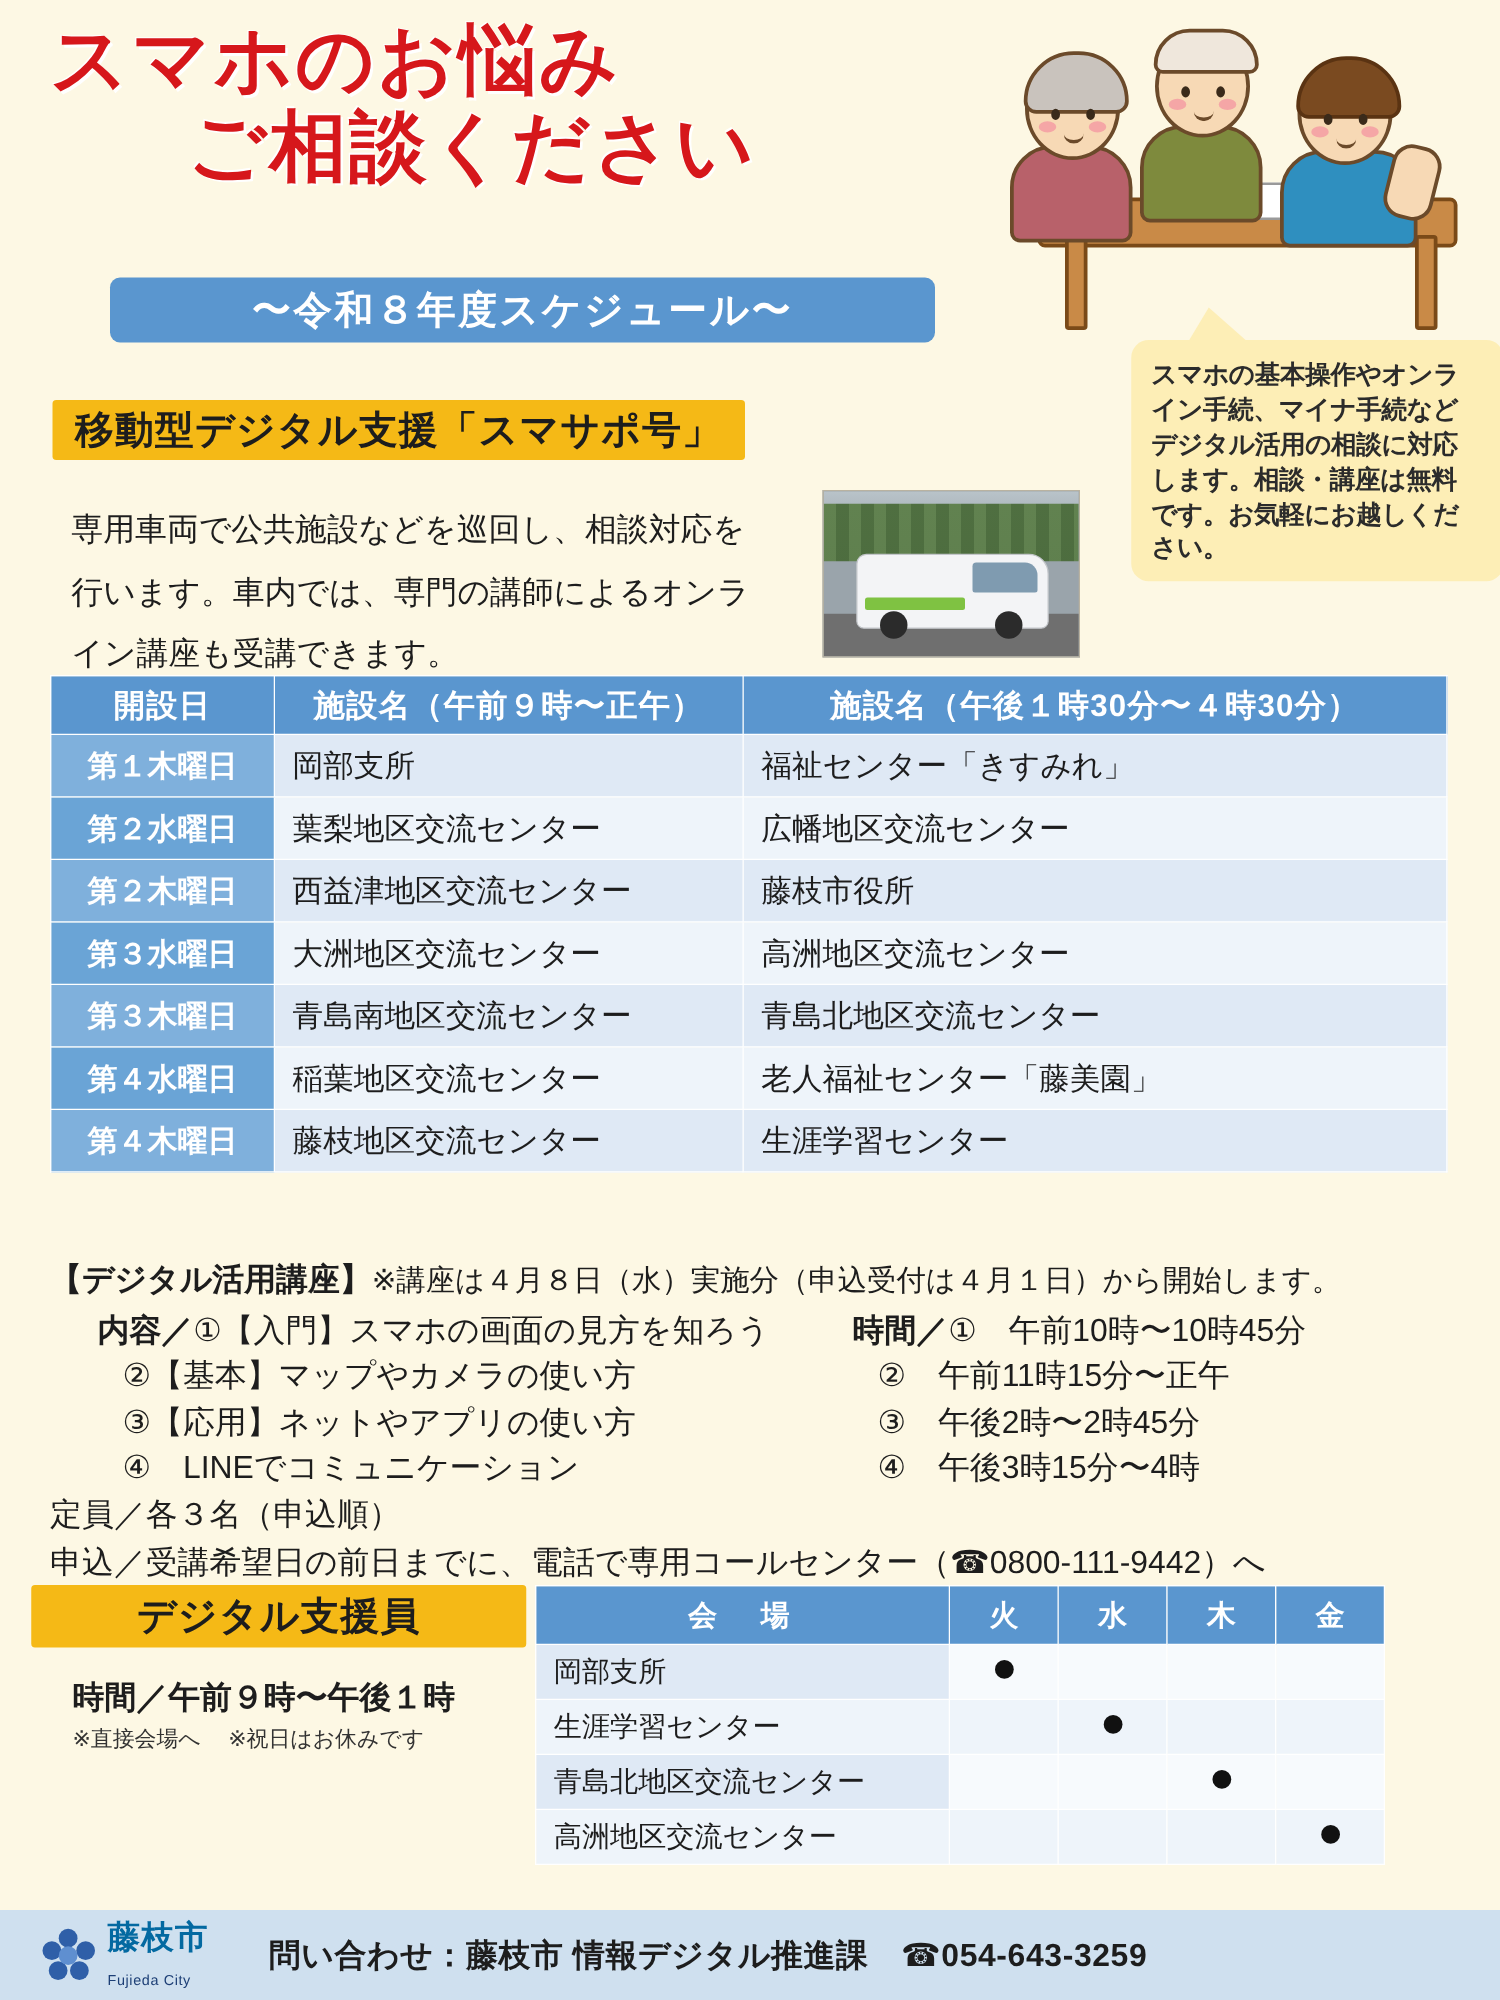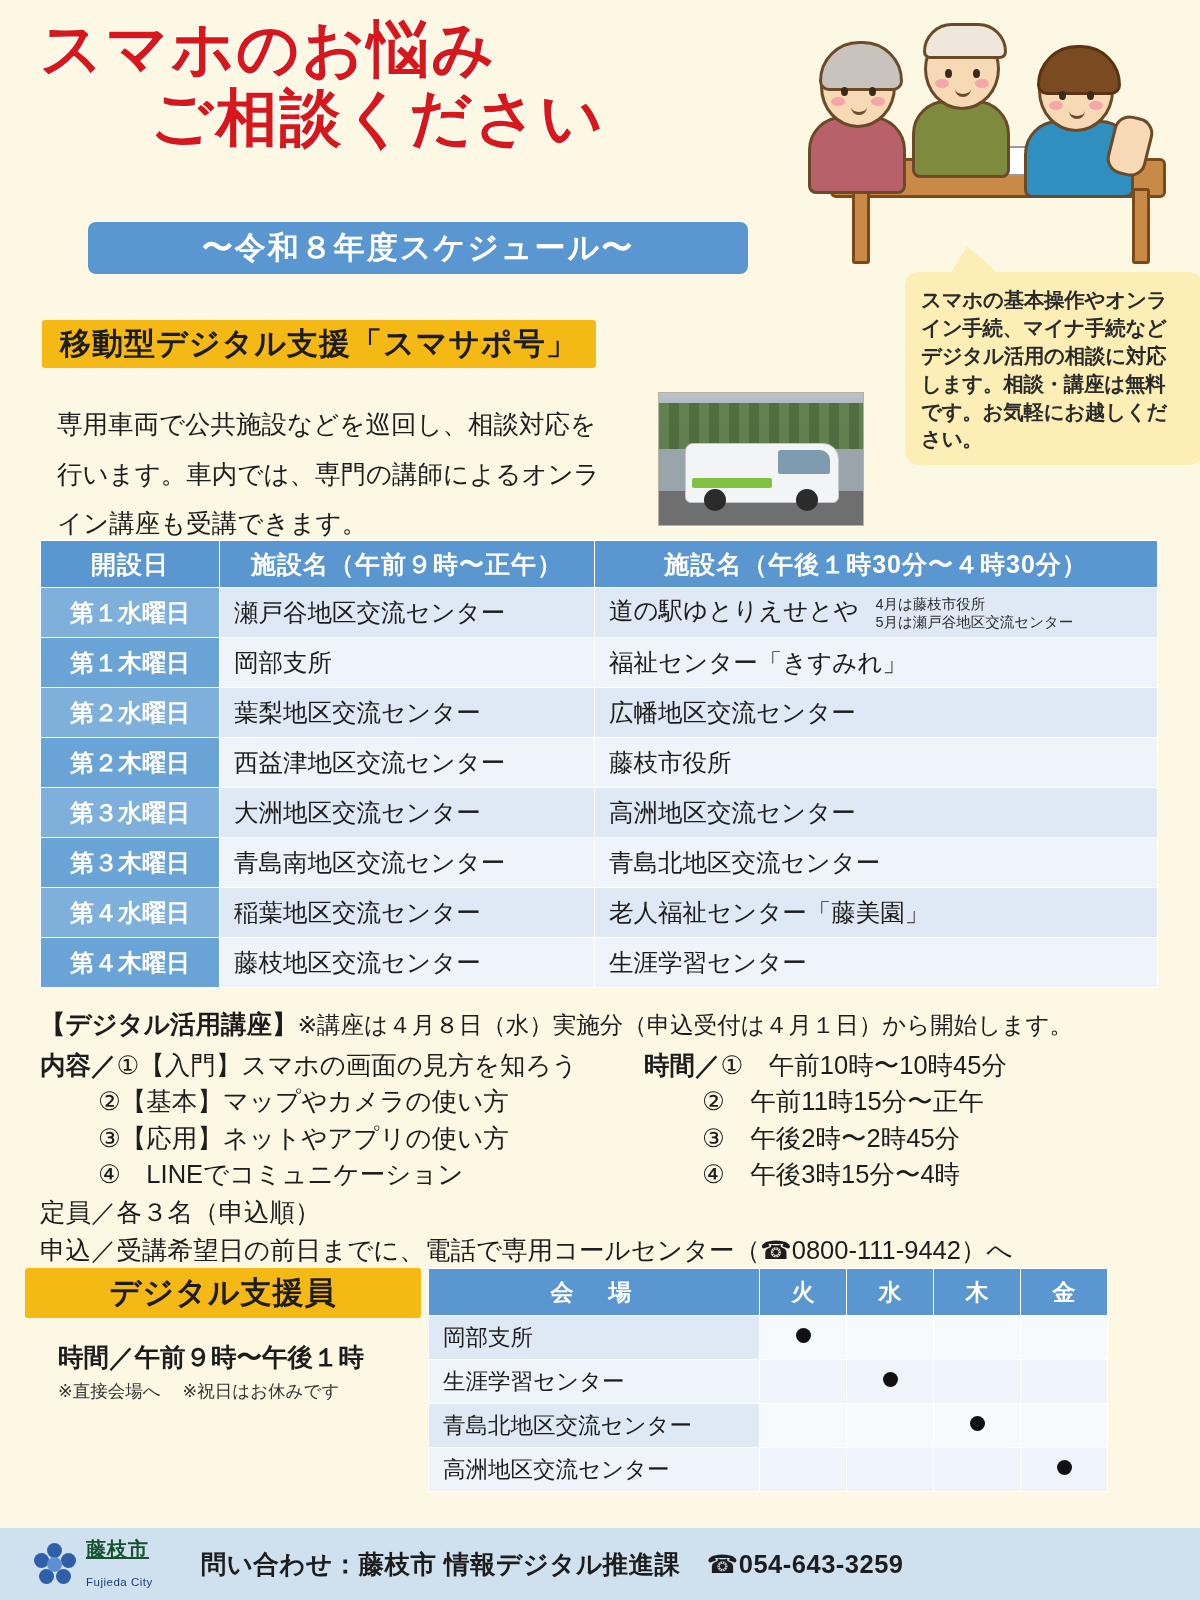--- a/index.html
+++ b/index.html
@@ -86,21 +86,21 @@
   .note-small{font-size:14.5px;line-height:1.25;color:#2b2b2b;display:inline-block;vertical-align:middle;margin-left:10px;}
 
   
   .course{position:absolute;left:40px;top:1008px;width:1120px;}
   .course-title{font-size:23.5px;line-height:1.3;color:#1d1d1d;}
   .course-title b{font-size:25.5px;}
   .course-grid{margin-top:6px;display:flex;}
   .col-left{width:604px;}
   .col-right{width:500px;}
   .crow{font-size:25.5px;line-height:1.42;color:#1d1d1d;white-space:nowrap;}
-  .crow .lbl{font-weight:bold;}
+  .crow .lbl{font-weight:bold;margin-left:38px;}
   .indent{padding-left:58px;}
 
   
   .sec2-head{left:25px;top:1268px;height:50px;width:360px;justify-content:center;}
   .sup-time{position:absolute;left:58px;top:1340px;width:380px;}
   .sup-time .t1{font-size:25.5px;font-weight:bold;color:#1d1d1d;}
   .sup-time .t2{font-size:17.5px;color:#333;margin-top:4px;}
   .sup-time .t2 .gap{display:inline-block;width:22px;}
 
   .sup-table{position:absolute;left:428px;top:1268px;width:680px;border-collapse:collapse;}
@@ -112,21 +112,21 @@
   .sup-table td.mark{background:#eef4fa;text-align:center;width:84px;}
   .sup-table tbody tr:nth-child(odd) td.mark{background:#f7fafd;}
   .dot{display:inline-block;width:15px;height:15px;border-radius:50%;background:#111;}
 
   
   .footer{position:absolute;left:0;bottom:0;width:1200px;height:72px;background:#cfe0ef;display:flex;align-items:center;}
   .logo-wrap{display:flex;align-items:center;margin-left:34px;}
   .logo-mark{width:42px;height:42px;position:relative;}
   .logo-petal{position:absolute;width:15px;height:15px;border-radius:50%;background:#2f5fa8;}
   .logo-text{margin-left:10px;line-height:1;}
-  .logo-jp{font-size:20px;font-weight:bold;color:#14532d;letter-spacing:1px;text-decoration:underline;}
+  .logo-jp{font-size:26px;font-weight:bold;color:#0369a1;letter-spacing:1px;}
   .logo-en{font-size:11.5px;color:#1d3f76;letter-spacing:.5px;margin-top:18px;}
   .contact{margin-left:48px;font-size:25.5px;font-weight:bold;color:#1d1d1d;letter-spacing:.5px;}
 </style>
 </head>
 <body>
 
 <div class="page">
 
   <div class="title-block">
     <div class="title-line">スマホのお悩み</div>
@@ -213,31 +213,20 @@
   <table class="sched">
     <thead>
       <tr>
         <th>開設日</th>
         <th>施設名（午前９時〜正午）</th>
         <th>施設名（午後１時30分〜４時30分）</th>
       </tr>
     </thead>
     <tbody>
       <tr>
-        <td class="day">第１水曜日</td>
-        <td class="place c2">瀬戸谷地区交流センター</td>
-        <td class="place">
-          <span>道の駅ゆとりえせとや</span>
-          <span class="note-small">
-            <span>4月は藤枝市役所</span><br>
-            <span>5月は瀬戸谷地区交流センター</span>
-          </span>
-        </td>
-      </tr>
-      <tr>
         <td class="day">第１木曜日</td>
         <td class="place c2">岡部支所</td>
         <td class="place">福祉センター「きすみれ」</td>
       </tr>
       <tr>
         <td class="day">第２水曜日</td>
         <td class="place c2">葉梨地区交流センター</td>
         <td class="place">広幡地区交流センター</td>
       </tr>
       <tr>

